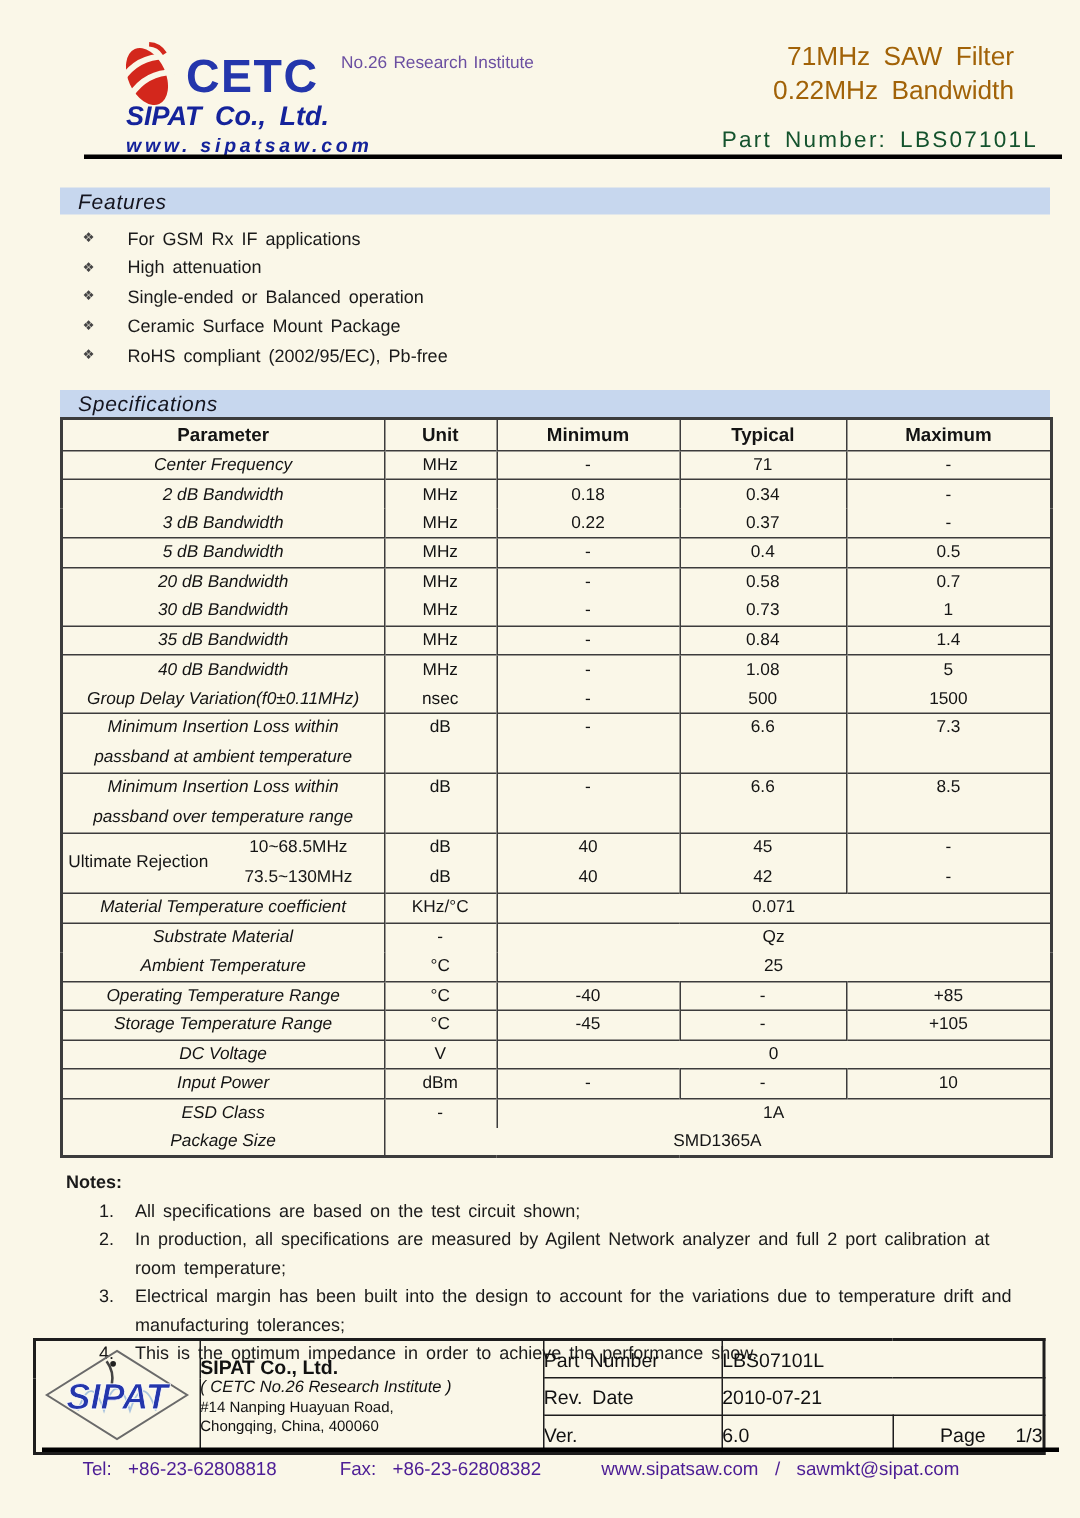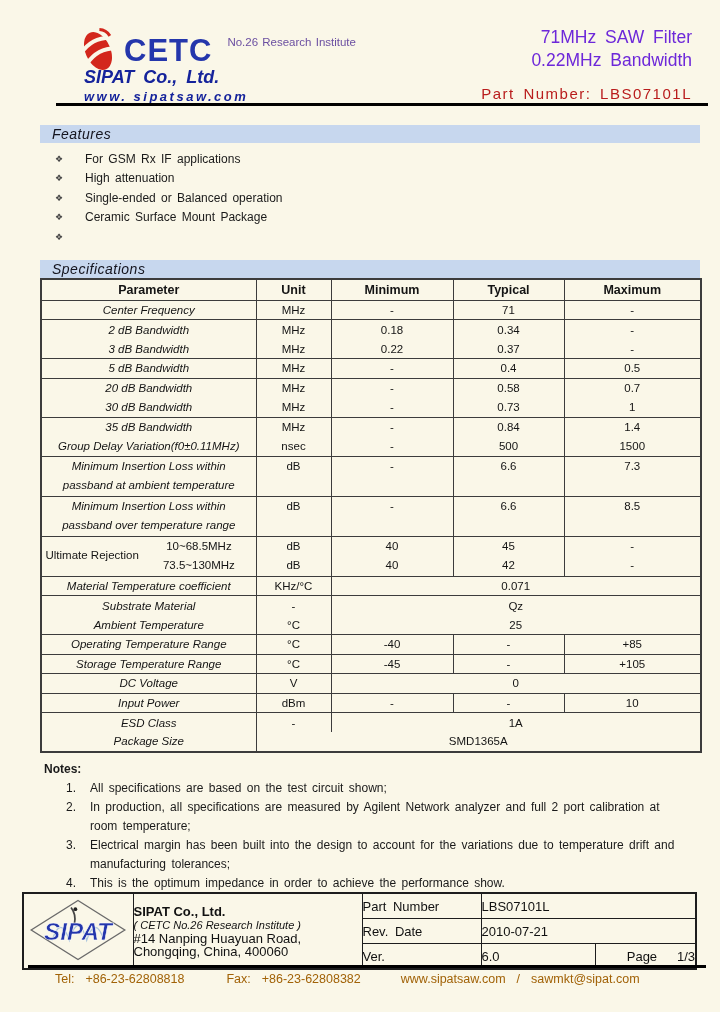--- a/index.html
+++ b/index.html
@@ -11,22 +11,22 @@
     position:relative;
     overflow:hidden;
   }
   
   .hdr{position:relative;height:108px;}
   .cetc-row{position:absolute;left:78px;top:28px;display:flex;align-items:flex-start;}
   .cetc-word{font-size:31px;font-weight:bold;color:#2436ac;letter-spacing:1px;line-height:46px;margin-left:6px;}
   .cetc-lines{margin-left:15px;margin-top:6px;color:#6b4fa1;font-size:11.5px;line-height:17px;word-spacing:1px;}
   .sipat-co{position:absolute;left:84px;top:67px;font-style:italic;font-weight:bold;font-size:18px;color:#15239b;word-spacing:4px;}
   .website{position:absolute;left:84px;top:89px;font-style:italic;font-weight:bold;font-size:13px;color:#15239b;letter-spacing:2.5px;}
-  .title-block{position:absolute;right:28px;top:26px;text-align:right;font-size:17.5px;color:#6d28d9;line-height:23px;word-spacing:4px;}
-  .part-number{position:absolute;right:28px;top:85px;font-size:15px;color:#b91c1c;letter-spacing:1.5px;word-spacing:3px;}
+  .title-block{position:absolute;right:44px;top:26px;text-align:right;font-size:17.5px;color:#a16207;line-height:23px;word-spacing:4px;}
+  .part-number{position:absolute;right:28px;top:85px;font-size:15px;color:#14532d;letter-spacing:1.5px;word-spacing:3px;}
   .hdr-rule{position:absolute;left:56px;right:12px;top:103px;height:3px;background:#000;}
   
   .sec-bar{width:648px;margin-left:40px;height:18px;background:#c7d7ee;
     font-style:italic;font-size:14px;line-height:18px;padding-left:12px;color:#14141e;letter-spacing:0.5px;}
   .features-bar{margin-top:17px;}
   .spec-bar{margin-top:13px;}
   
   .feat-list{margin:6px 0 0 55px;}
   .feat-item{display:flex;align-items:center;height:19.5px;font-size:12px;word-spacing:2px;}
   .feat-bullet{font-size:9px;color:#444;width:10px;}
@@ -53,26 +53,26 @@
   .notes-title{font-weight:bold;line-height:19px;}
   .note-item{display:grid;grid-template-columns:24px 600px;margin-left:22px;line-height:19px;word-spacing:2px;}
   
   .footer{position:absolute;left:22px;top:892px;width:676px;}
   table.ft{border-collapse:collapse;table-layout:fixed;width:675px;border:2px solid #1d1d1d;font-size:13px;color:#111;}
   table.ft td{border:1px solid #1d1d1d;padding:0;height:24px;overflow:hidden;}
   td.ft-logo{text-align:center;vertical-align:middle;}
   td.ft-co{vertical-align:middle;padding-left:8px;}
   .ft-co-name{font-weight:bold;font-size:13px;line-height:15px;}
   .ft-co-inst{font-style:italic;font-size:11px;line-height:13px;}
-  .ft-co-line{font-size:13px;line-height:13px;}
+  .ft-co-line{font-size:10px;line-height:13px;}
   td.ft-label{text-align:left;padding-left:10px;word-spacing:3px;}
   td.ft-value{text-align:left;padding-left:8px;}
   td.ft-page{text-align:right;padding-left:8px;white-space:pre;word-spacing:3px;}
   .ft-rule{position:absolute;left:6px;top:73px;width:678px;height:3px;background:#000;}
-  .contact{position:absolute;left:33px;top:80px;width:640px;display:flex;font-size:12.5px;color:#a16207;word-spacing:2px;}
+  .contact{position:absolute;left:33px;top:80px;width:640px;display:flex;font-size:12.5px;color:#4c1d95;word-spacing:2px;}
   .contact span{white-space:pre;}
   .contact .seg2{margin-left:42px;}
   .contact .seg3{margin-left:40px;}
 </style>
 </head>
 <body>
 
 <div class="hdr">
   <div class="cetc-row">
     <span>
@@ -113,20 +113,21 @@
     <div class="feat-item">
       <span class="feat-bullet">❖</span>
       <span class="feat-label">Single-ended or Balanced operation</span>
     </div>
     <div class="feat-item">
       <span class="feat-bullet">❖</span>
       <span class="feat-label">Ceramic Surface Mount Package</span>
     </div>
     <div class="feat-item">
       <span class="feat-bullet">❖</span>
+      <span class="feat-label">RoHS compliant (2002/95/EC), Pb-free</span>
     </div>
   </div>
 
 <div class="sec-bar spec-bar">Specifications</div>
 <table class="spec">
   <colgroup>
       <col style="width:215px">
       <col style="width:75px">
       <col style="width:122px">
       <col style="width:111px">
@@ -183,20 +184,27 @@
         <td>-</td>
         <td>0.73</td>
         <td>1</td>
       </tr>
       <tr class="h1">
         <td class="param">35 dB Bandwidth</td>
         <td>MHz</td>
         <td>-</td>
         <td>0.84</td>
         <td>1.4</td>
+      </tr>
+      <tr class="h1">
+        <td class="param">40 dB Bandwidth</td>
+        <td>MHz</td>
+        <td>-</td>
+        <td>1.08</td>
+        <td>5</td>
       </tr>
       <tr class="h1 no-top">
         <td class="param">Group Delay Variation(f0±0.11MHz)</td>
         <td>nsec</td>
         <td>-</td>
         <td>500</td>
         <td>1500</td>
       </tr>
       <tr class="h2">
         <td class="param two-line">

